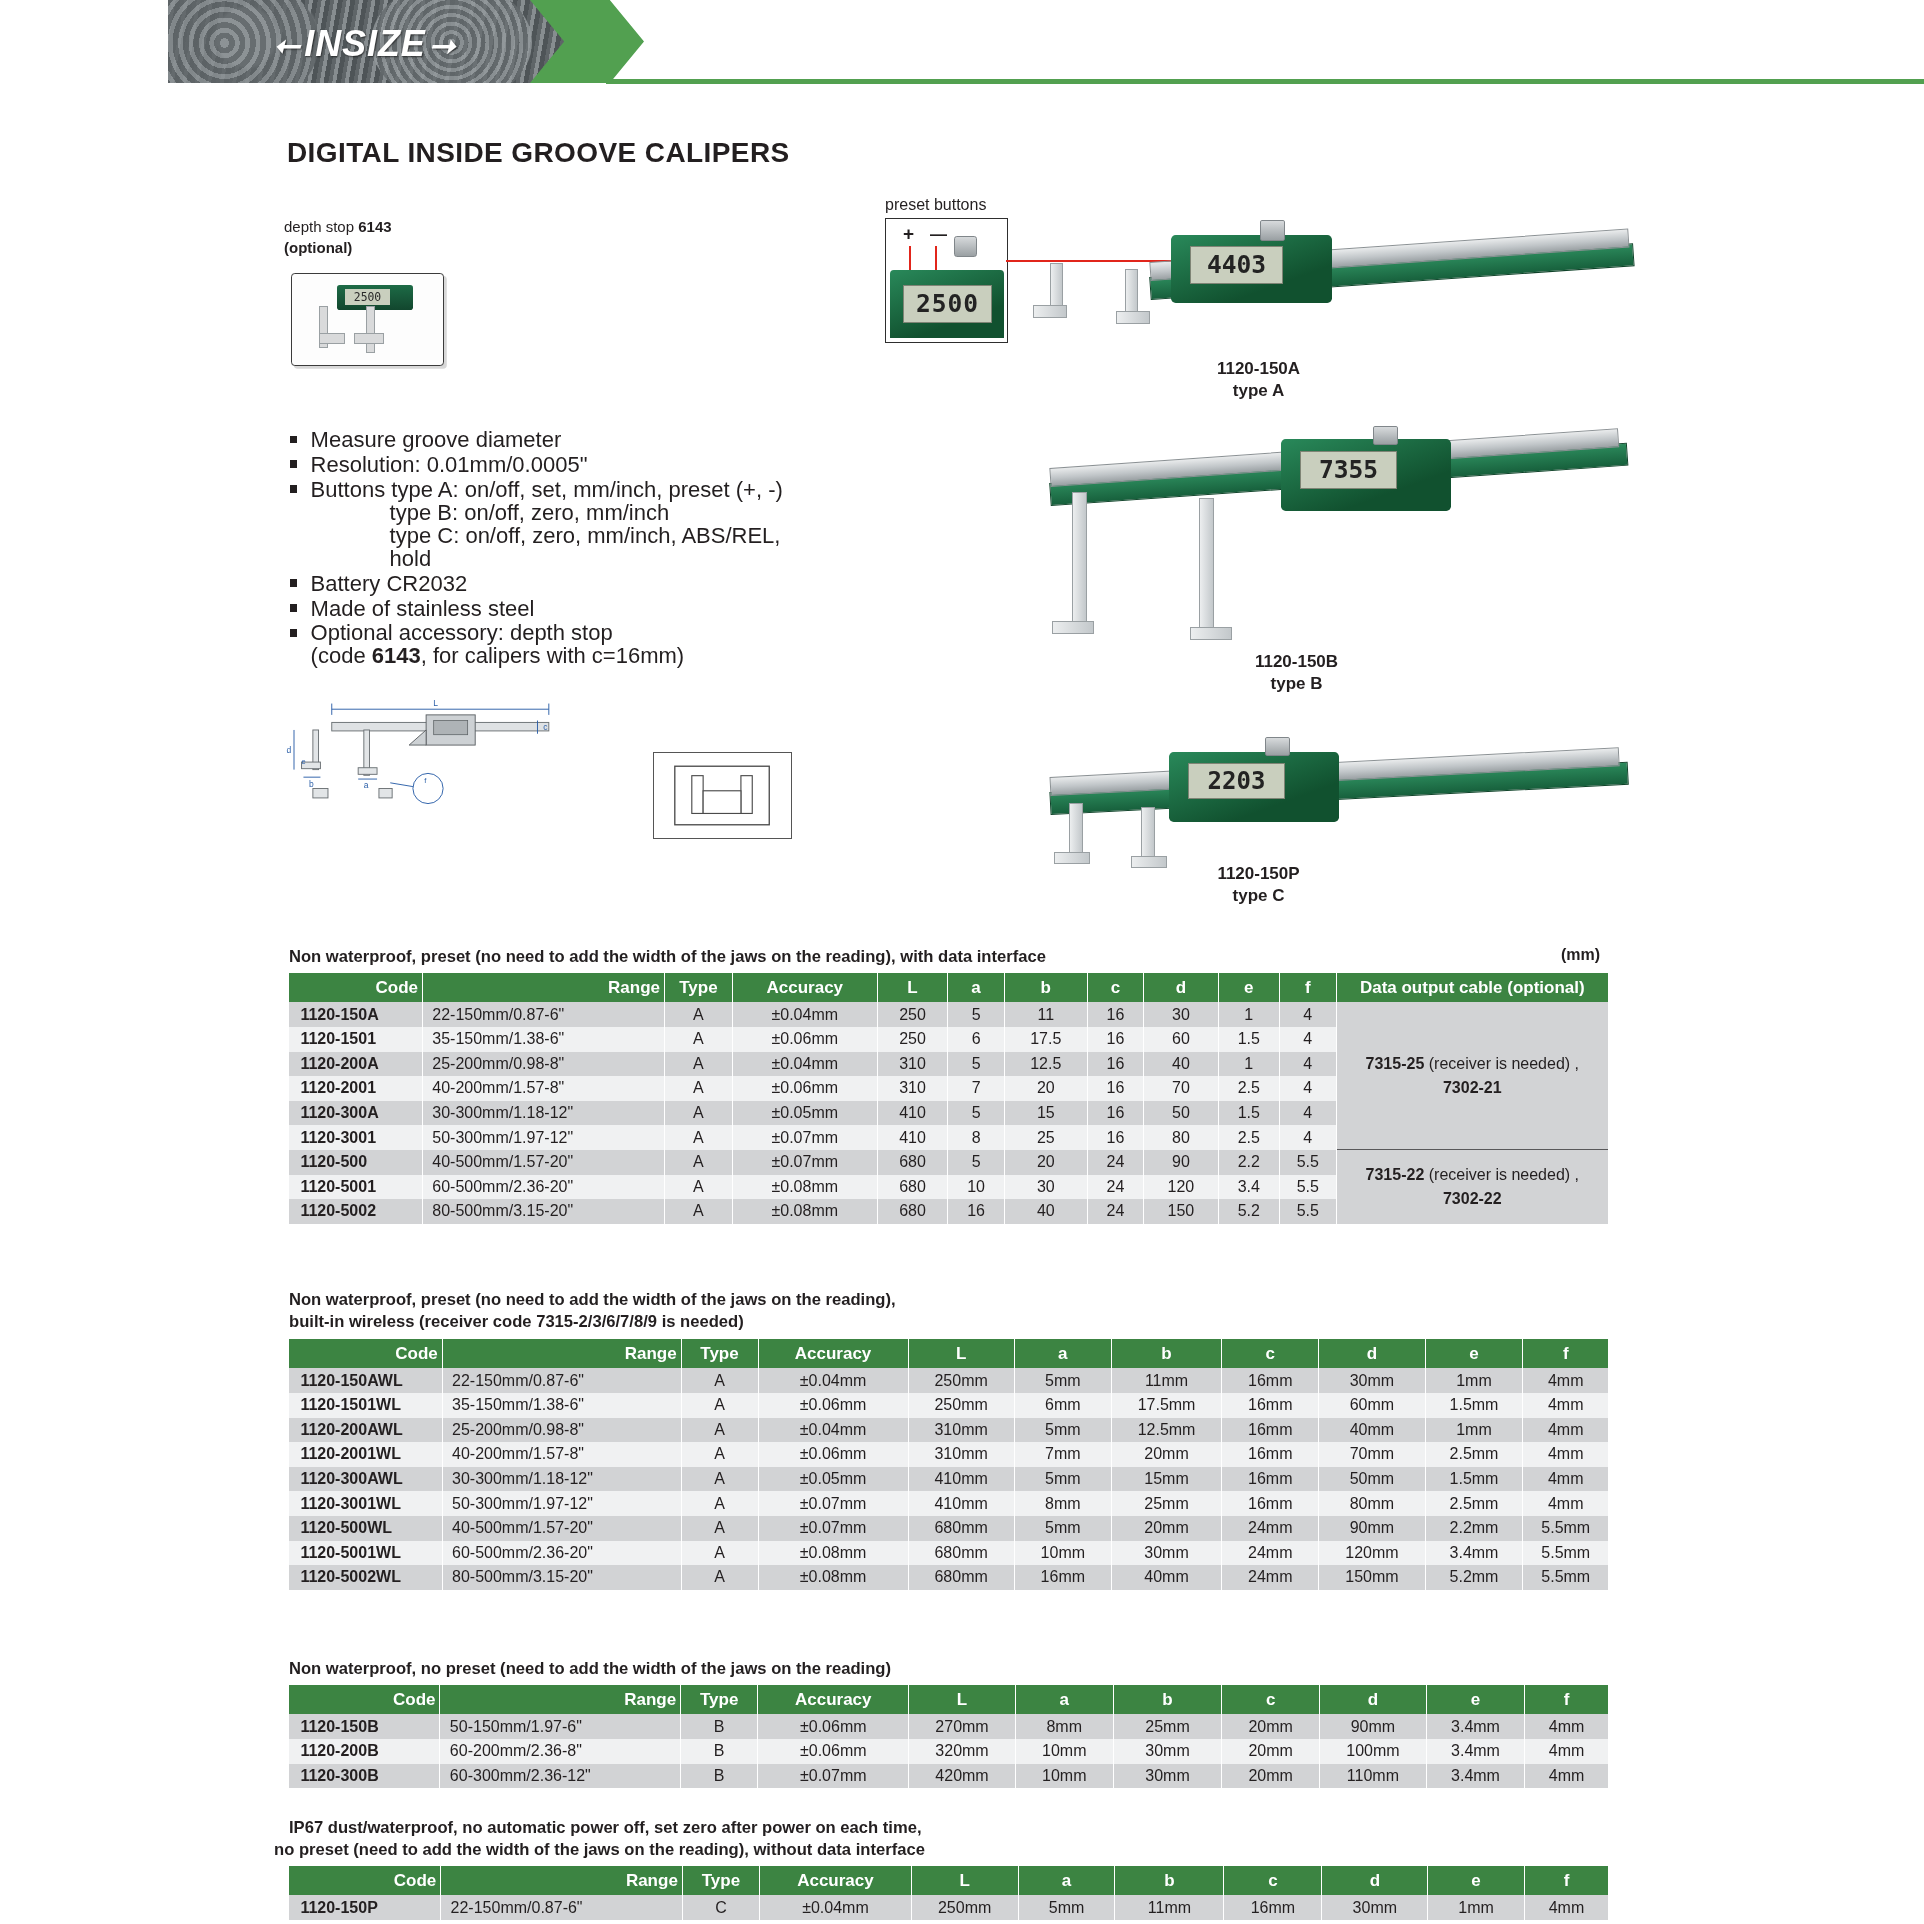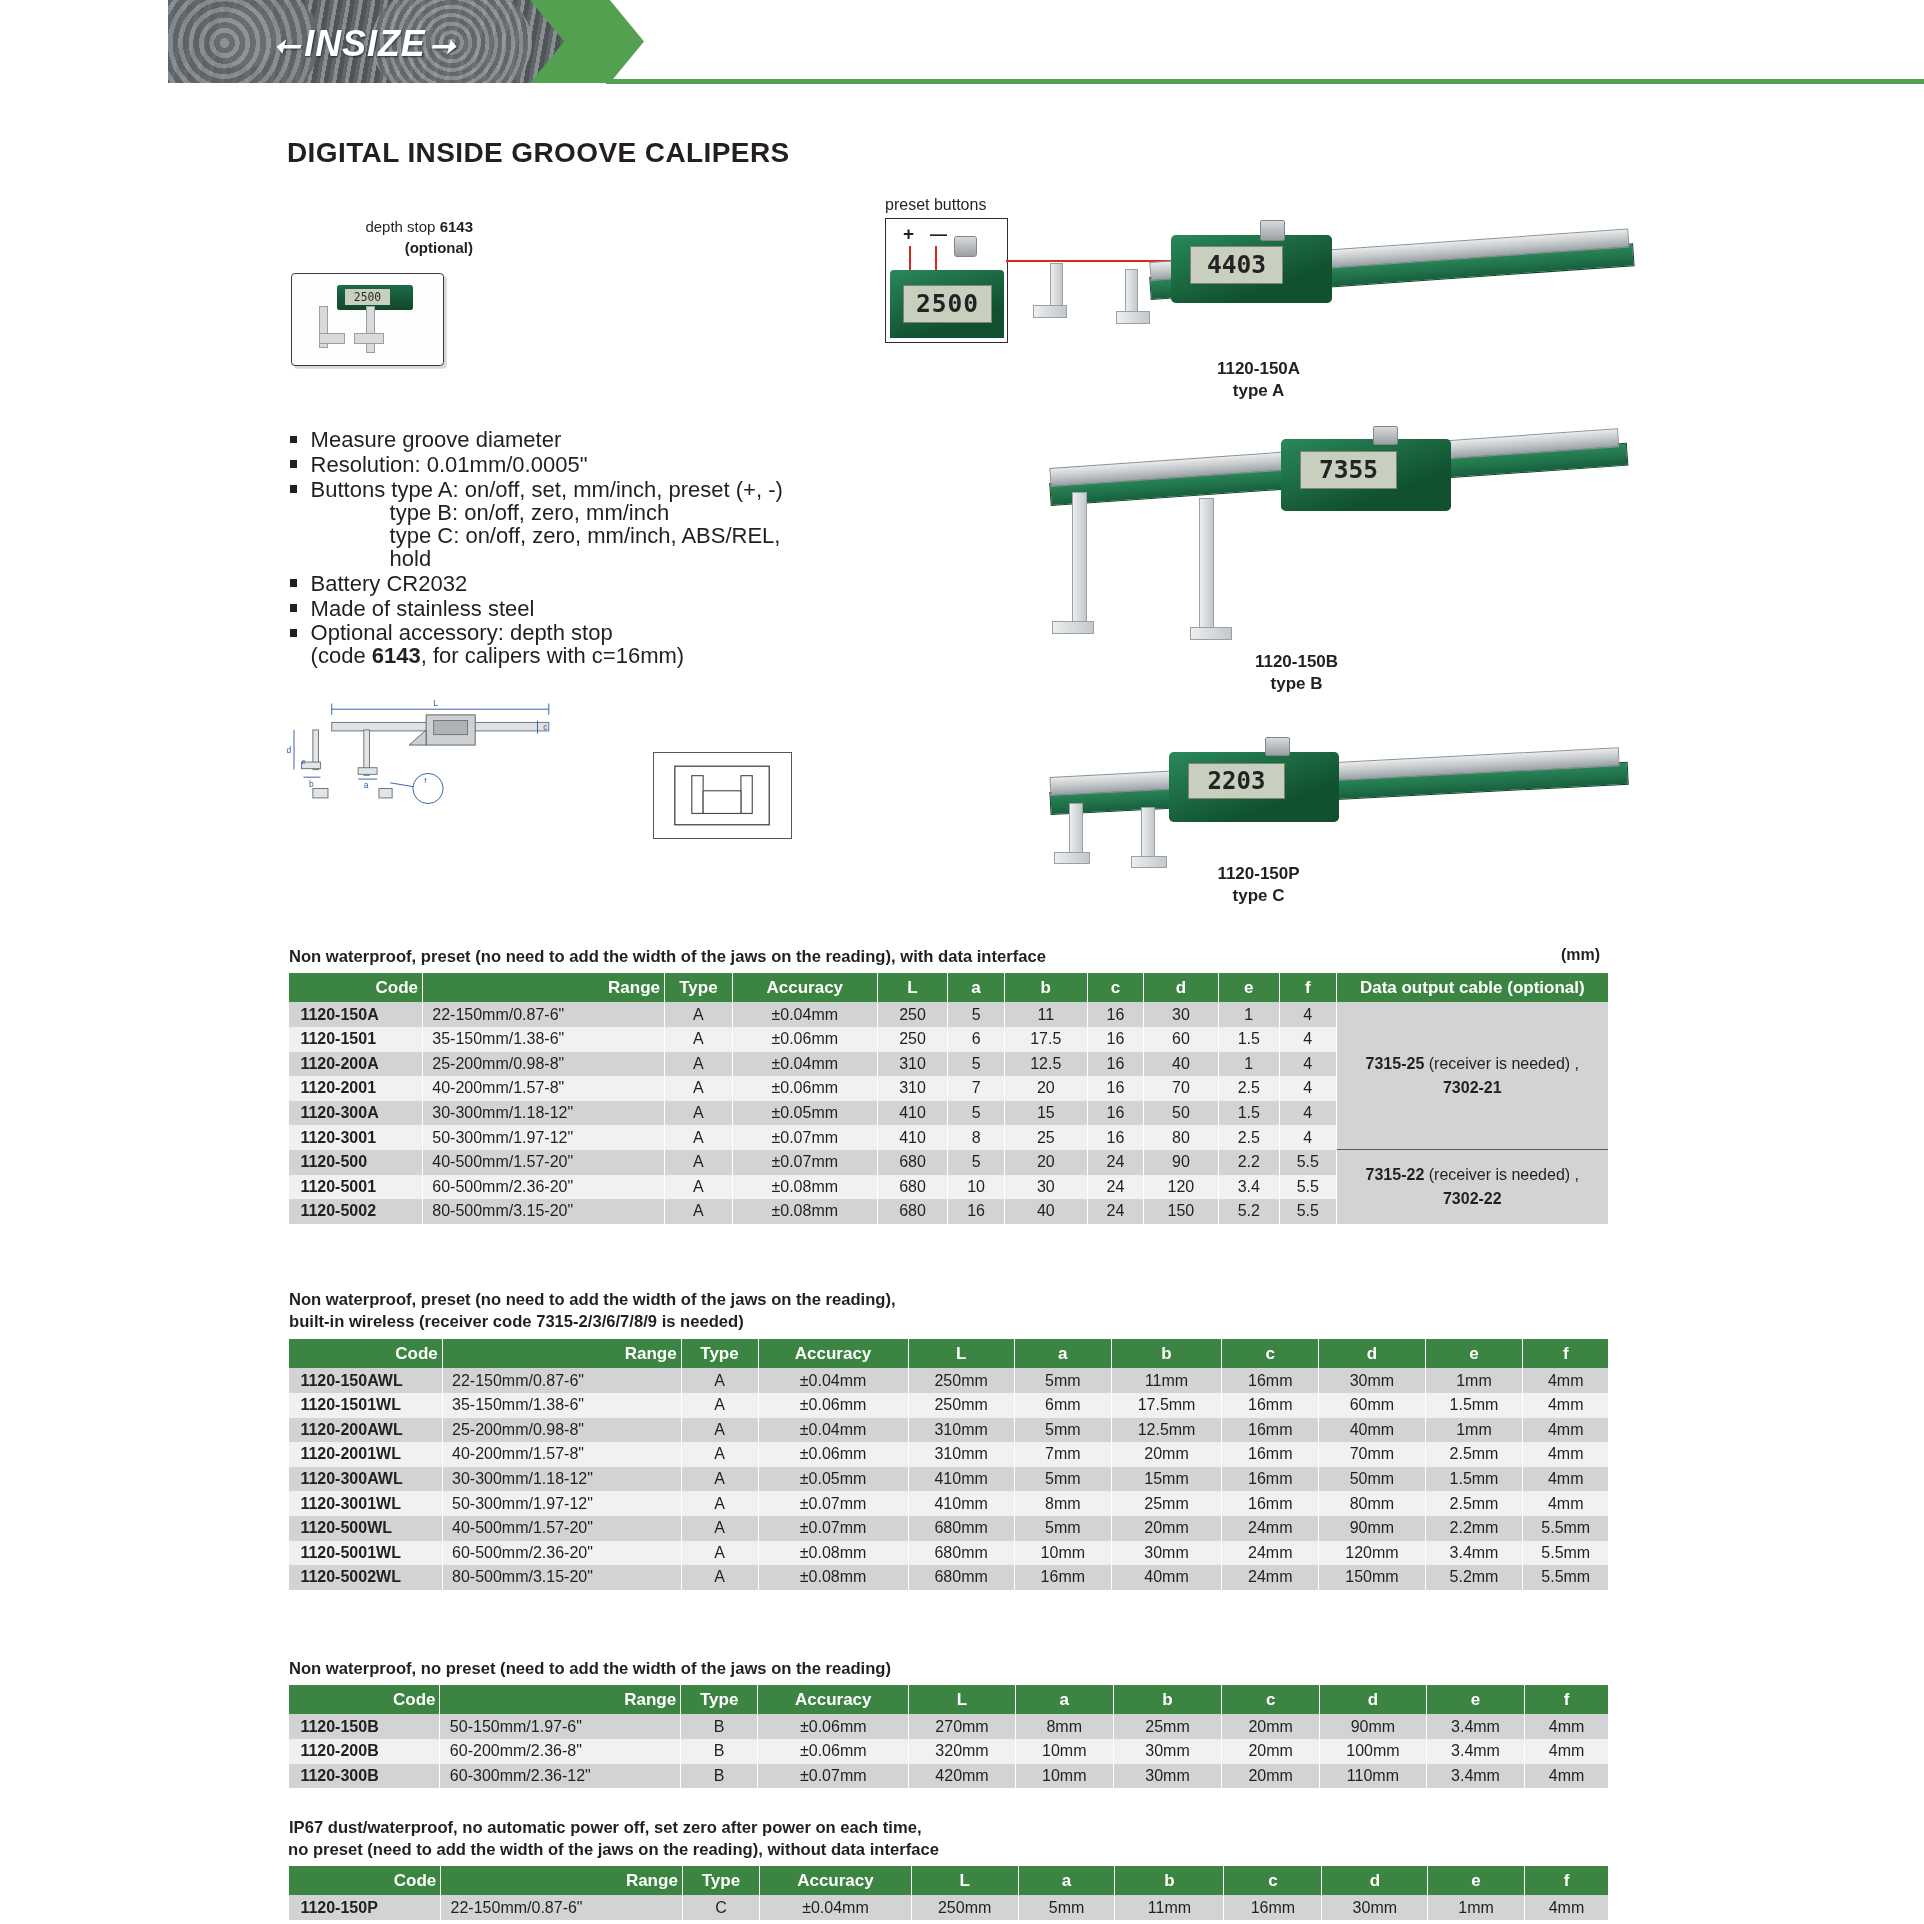--- a/index.html
+++ b/index.html
@@ -50,21 +50,21 @@
   .logo .arw{font-size:32px;}
   .hdr-rule{
     position:absolute;left:606px;top:79px;width:1319px;height:4.7px;background:#52a050;
   }
   
   .page-title{
     position:absolute;left:287px;top:137px;
     font-size:28px;font-weight:bold;letter-spacing:0.4px;color:#231f20;
   }
   
-  .depthcap{position:absolute;left:284px;top:216px;width:189px;text-align:right;
+  .depthcap{position:absolute;left:284px;top:216px;width:189px;text-align:left;
      font-size:15px;line-height:21px;}
   .depthcap b{font-weight:bold;}
   .depthbox{
     position:absolute;left:291px;top:273px;width:151px;height:91px;
     background:#fdfdfd;border:1.9px solid #3b3b3b;border-radius:3.8px;
     box-shadow:2.8px 2.8px 0 #d8d8d8;overflow:hidden;
   }
   .ds-caliper{position:absolute;left:45px;top:11.4px;width:76px;height:24.6px;
      background:linear-gradient(180deg,#1d6b46,#12462e);border-radius:2.8px;}
   .ds-lcd{position:absolute;left:53px;top:15px;width:45px;height:16px;background:#c9cfbe;
@@ -652,21 +652,21 @@
         <td>30mm</td>
         <td>20mm</td>
         <td>110mm</td>
         <td>3.4mm</td>
         <td>4mm</td>
       </tr>
     </tbody>
   </table>
 
 <div class="tblcap" style="left:289px;top:1817px;">IP67 dust/waterproof, no automatic power off, set zero after power on each time,</div>
-<div class="tblcap" style="left:288px;top:1839px;text-align:right;">no preset (need to add the width of the jaws on the reading), without data interface</div>
+<div class="tblcap" style="left:274px;top:1839px;text-align:right;">no preset (need to add the width of the jaws on the reading), without data interface</div>
 <table class="spec" id="t4" style="left:289px;top:1866px;width:1320px;">
     <colgroup>
       <col style="width: 168px;">
       <col style="width: 265px;">
       <col style="width: 83px;">
       <col style="width: 163px;">
       <col style="width: 115px;">
       <col style="width: 106px;">
       <col style="width: 119px;">
       <col style="width: 106px;">

